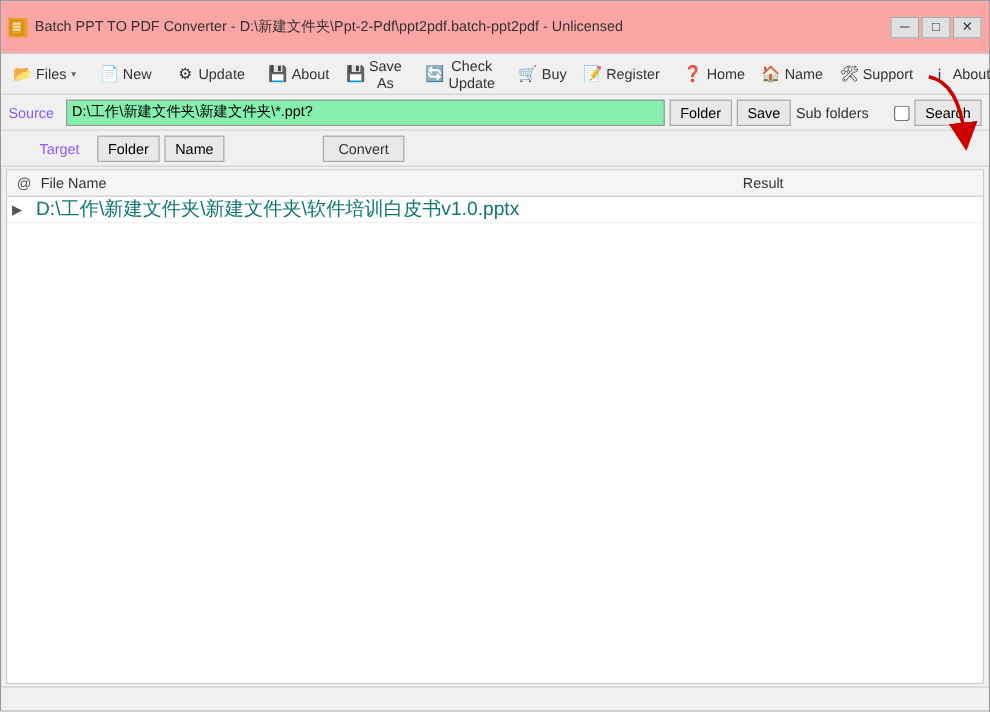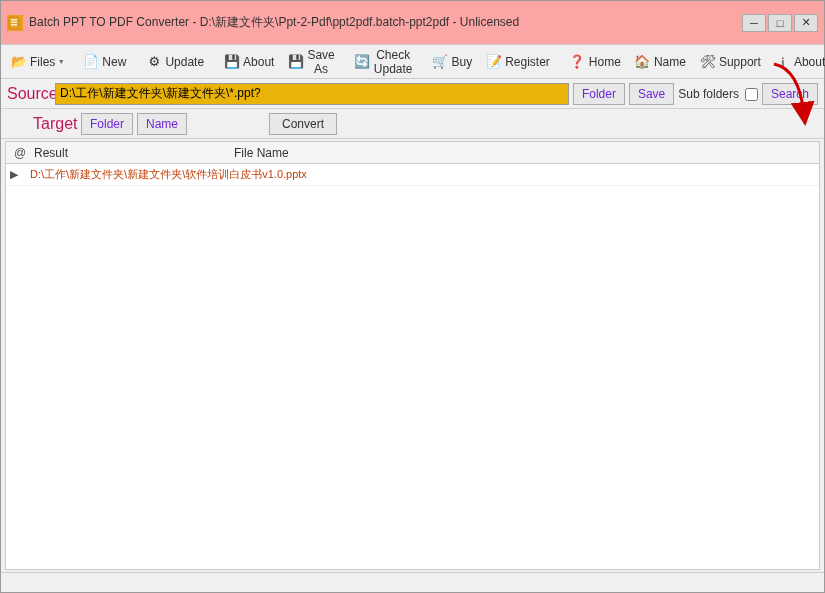--- a/index.html
+++ b/index.html
@@ -113,49 +113,49 @@
     .path-row {
       display: flex;
       align-items: center;
       padding: 4px 6px;
       gap: 4px;
       background: #f0f0f0;
       border-bottom: 1px solid #d0d0d0;
       height: 30px;
     }
     .path-label {
-      font-size: 16px;
-      color: #be185d;
+      font-size: 12px;
+      color: #8b5cf6;
       width: 44px;
       flex-shrink: 0;
     }
     .path-input {
       flex: 1;
       height: 22px;
       border: 1px solid #999;
-      background: #eab308;
+      background: #86efac;
       padding: 0 4px;
       font-size: 12px;
       color: #000;
     }
     .path-btn {
       height: 22px;
       padding: 0 8px;
       background: #e8e8e8;
       border: 1px solid #aaa;
       cursor: pointer;
       font-size: 12px;
-      color: #6d28d9;
+      color: #000000;
     }
     .subfolder-label {
       font-size: 12px;
       color: #333;
       display: flex;
       align-items: flex-end;
-      gap: 6px;
+      gap: 21px;
     }
     .convert-btn {
       height: 22px;
       padding: 0 12px;
       background: #e8e8e8;
       border: 1px solid #aaa;
       cursor: pointer;
       font-size: 12px;
       color: #333;
       font-weight: normal;
@@ -206,22 +206,22 @@
       padding: 0 4px;
       border-bottom: 1px solid #f0f0f0;
     }
     .file-row-icon {
       width: 20px;
       font-size: 11px;
       color: #555;
     }
     .file-row-name {
       flex: 1;
-      font-size: 11px;
-      color: #c2410c;
+      font-size: 16px;
+      color: #0f766e;
       overflow: hidden;
       text-overflow: ellipsis;
       white-space: nowrap;
     }
     .file-row-result {
       width: 200px;
       font-size: 12px;
       color: #555;
     }
 
@@ -343,22 +343,22 @@
           <polygon points="0 0, 8 4, 0 8" fill="#cc0000"></polygon>
         </marker>
       </defs>
       <path d="M30 5 Q55 10 60 55" stroke="#cc0000" stroke-width="3" fill="none" marker-end="url(#arrowhead)"></path>
     </svg>
   </div>
 
   <div class="file-list-container">
     <div class="file-list-header">
       <span class="file-list-header-cell file-list-header-icon">@</span>
+      <span class="file-list-header-cell file-col-name">File Name</span>
       <span class="file-list-header-cell file-col-result">Result</span>
-      <span class="file-list-header-cell file-col-name">File Name</span>
     </div>
     <div class="file-list-body">
       <div class="file-row">
         <span class="file-row-icon">▶</span>
         <span class="file-row-name">D:\工作\新建文件夹\新建文件夹\软件培训白皮书v1.0.pptx</span>
         <span class="file-row-result"></span>
       </div>
     </div>
   </div>
 

